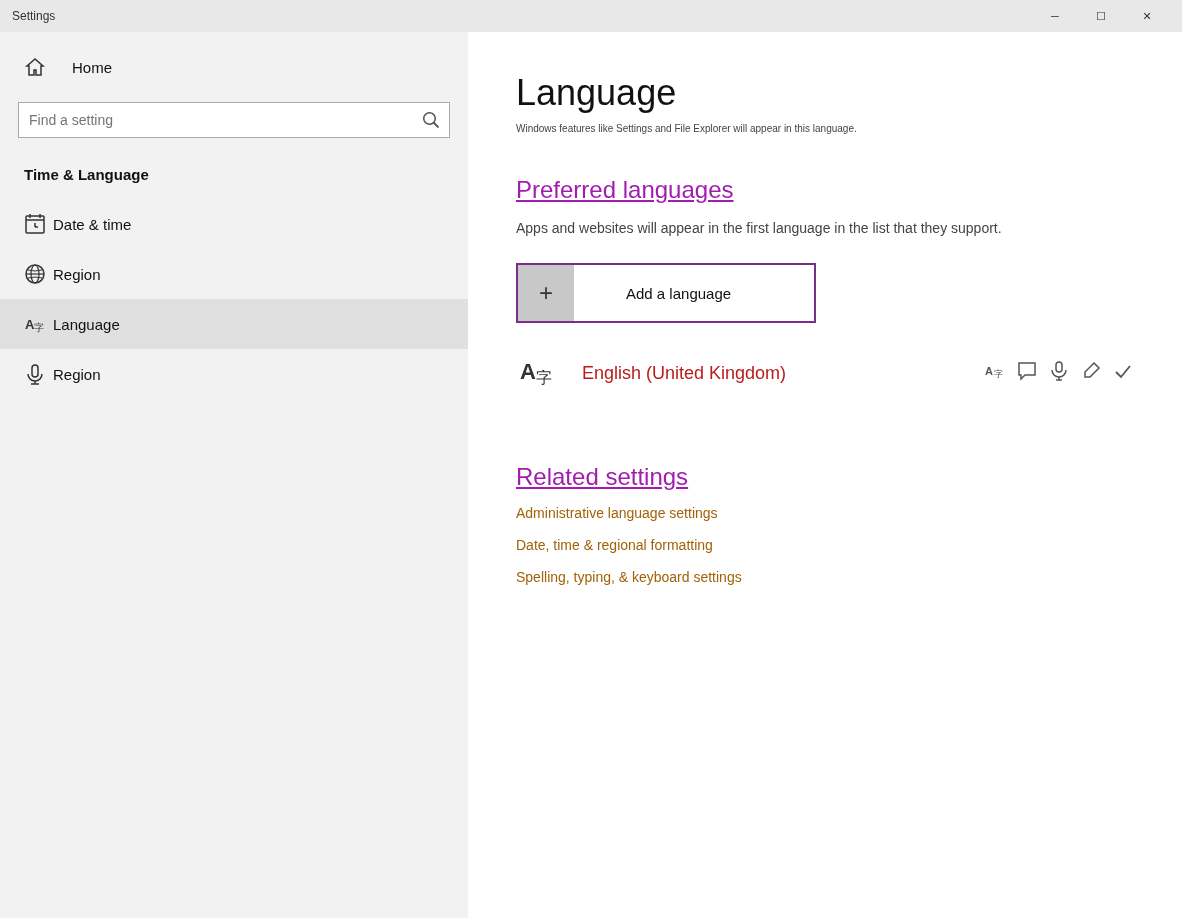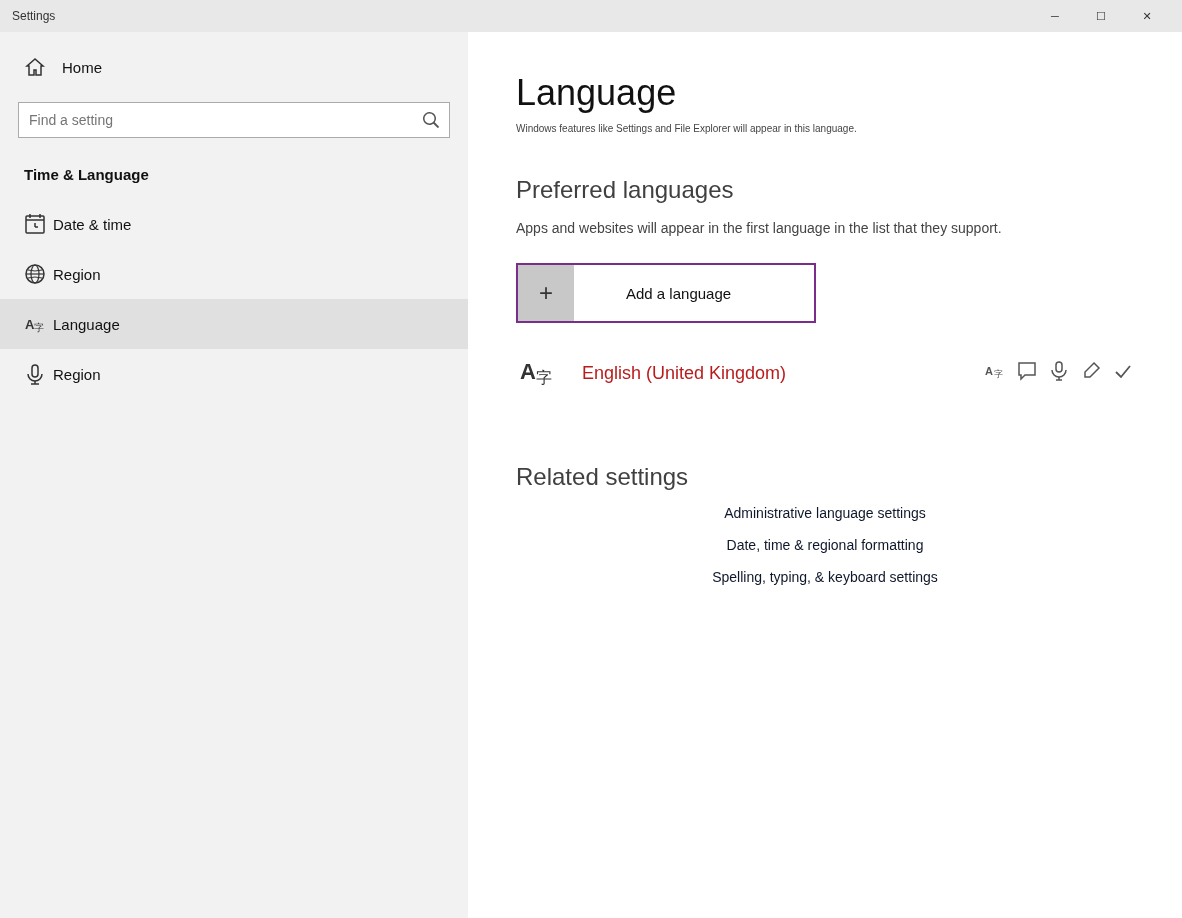--- a/index.html
+++ b/index.html
@@ -56,21 +56,21 @@
       width: 468px;
       background: #f2f2f2;
       display: flex;
       flex-direction: column;
       flex-shrink: 0;
       padding-top: 8px;
     }
     .sidebar-home {
       display: flex;
       align-items: center;
-      gap: 16px;
+      gap: 26px;
       padding: 16px 24px;
       cursor: pointer;
       font-size: 15px;
       color: #111;
     }
     .home-icon {
       width: 20px;
       height: 20px;
       flex-shrink: 0;
     }
@@ -140,22 +140,23 @@
     .page-subtitle {
       font-size: 10px;
       color: #444;
       margin-bottom: 40px;
       max-width: 620px;
       line-height: 1.4;
     }
     .section-heading {
       font-size: 24px;
       font-weight: 400;
-      color: #404040;
+      color: #a21caf;
       margin-bottom: 14px;
+      text-decoration: underline;
     }
     .section-desc {
       font-size: 14px;
       color: #444;
       margin-bottom: 24px;
       max-width: 640px;
       line-height: 1.5;
     }
 
     
@@ -222,25 +223,24 @@
       color: #555;
     }
 
     
     .related-section {
       margin-top: 60px;
     }
     .related-link {
       display: block;
       font-size: 14px;
-      color: #0f172a;
+      color: #a16207;
       text-decoration: none;
       margin-bottom: 16px;
       cursor: pointer;
-      text-align: center;
     }
   </style>
 </head>
 <body>
 
 <div class="title-bar">
   <span class="title-bar-title">Settings</span>
   <div class="title-bar-controls">
     <button class="title-bar-btn">─</button>
     <button class="title-bar-btn">☐</button>

